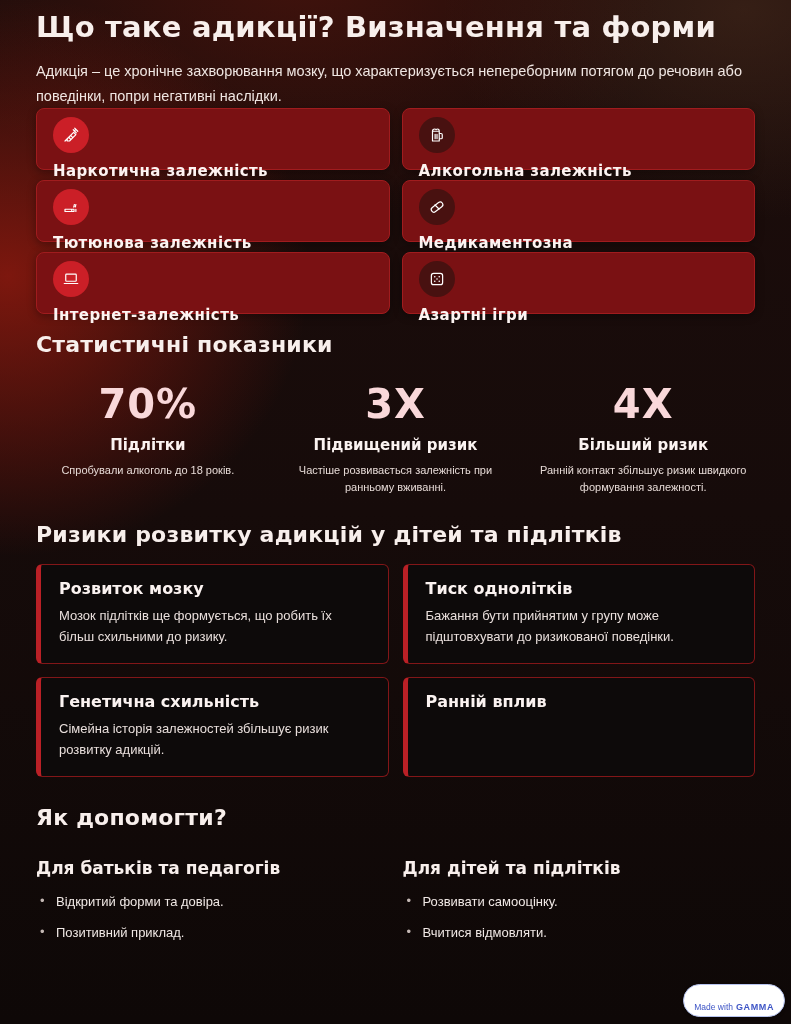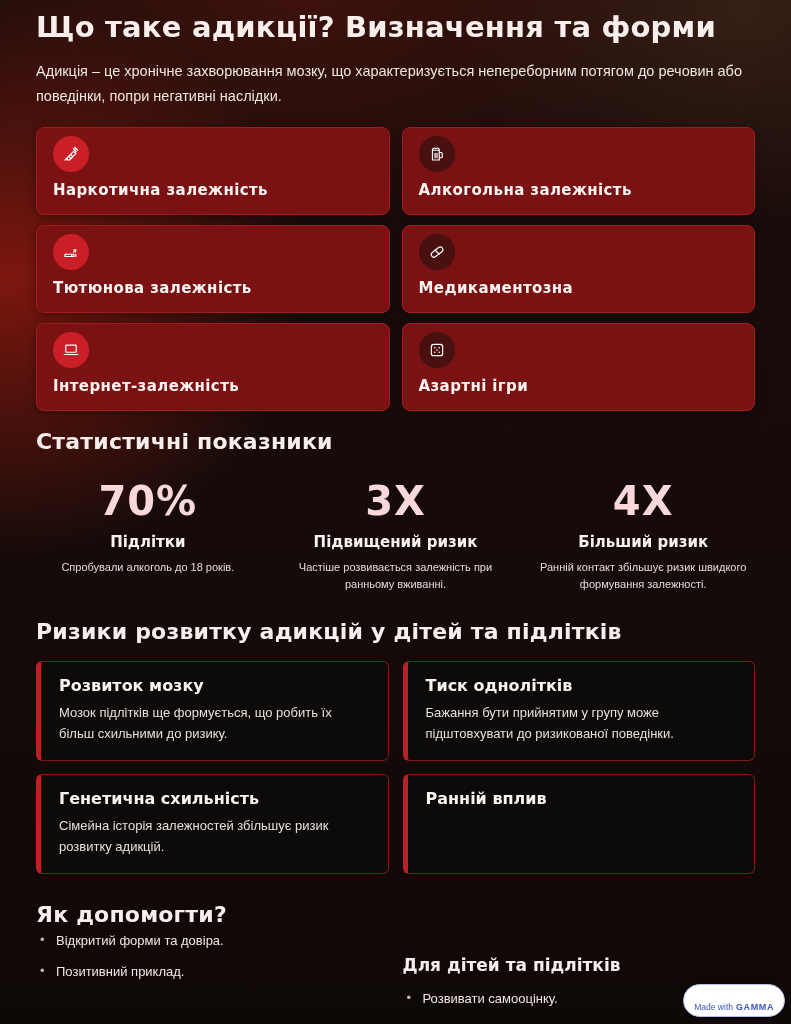--- a/index.html
+++ b/index.html
@@ -26,32 +26,31 @@
     letter-spacing: 0.2px;
     color: #f8efec;
     padding-top: 10px;
     margin-bottom: 15px;
   }
   .page-subtitle {
     font-size: 14.5px;
     line-height: 1.7;
     color: #f0e6e2;
     max-width: 716px;
-    margin-bottom: 19px;
   }
 
   
   .forms-grid {
     display: grid;
     grid-template-columns: 1fr 1fr;
     gap: 10px 12px;
     margin-bottom: 18px;
   }
   .form-card {
-    height: 88px;
+    height: 62px;
     background: #7a1113;
     border: 1.5px solid #a01c1e;
     border-radius: 8px;
     padding: 8px 16px 10px;
     box-shadow: 0 2px 8px rgba(0,0,0,0.35);
   }
   .icon-circle {
     width: 36px; height: 36px;
     border-radius: 50%;
     display: flex; align-items: center; justify-content: center;
@@ -300,20 +299,21 @@
         <div class="risk-card">
           <div class="risk-card-title">Ранній вплив</div>
         </div>
       </div>
     </div>
 
     <div class="help-section">
       <h2 class="section-heading">Як допомогти?</h2>
       <div class="help-columns">
         <div class="help-col">
+          <div class="help-col-title">Для батьків та педагогів</div>
           <ul class="help-list">
             <li>Відкритий форми та довіра.</li>
             <li>Позитивний приклад.</li>
 
           </ul>
         </div>
         <div class="help-col">
           <div class="help-col-title">Для дітей та підлітків</div>
           <ul class="help-list">
             <li>Розвивати самооцінку.</li>

